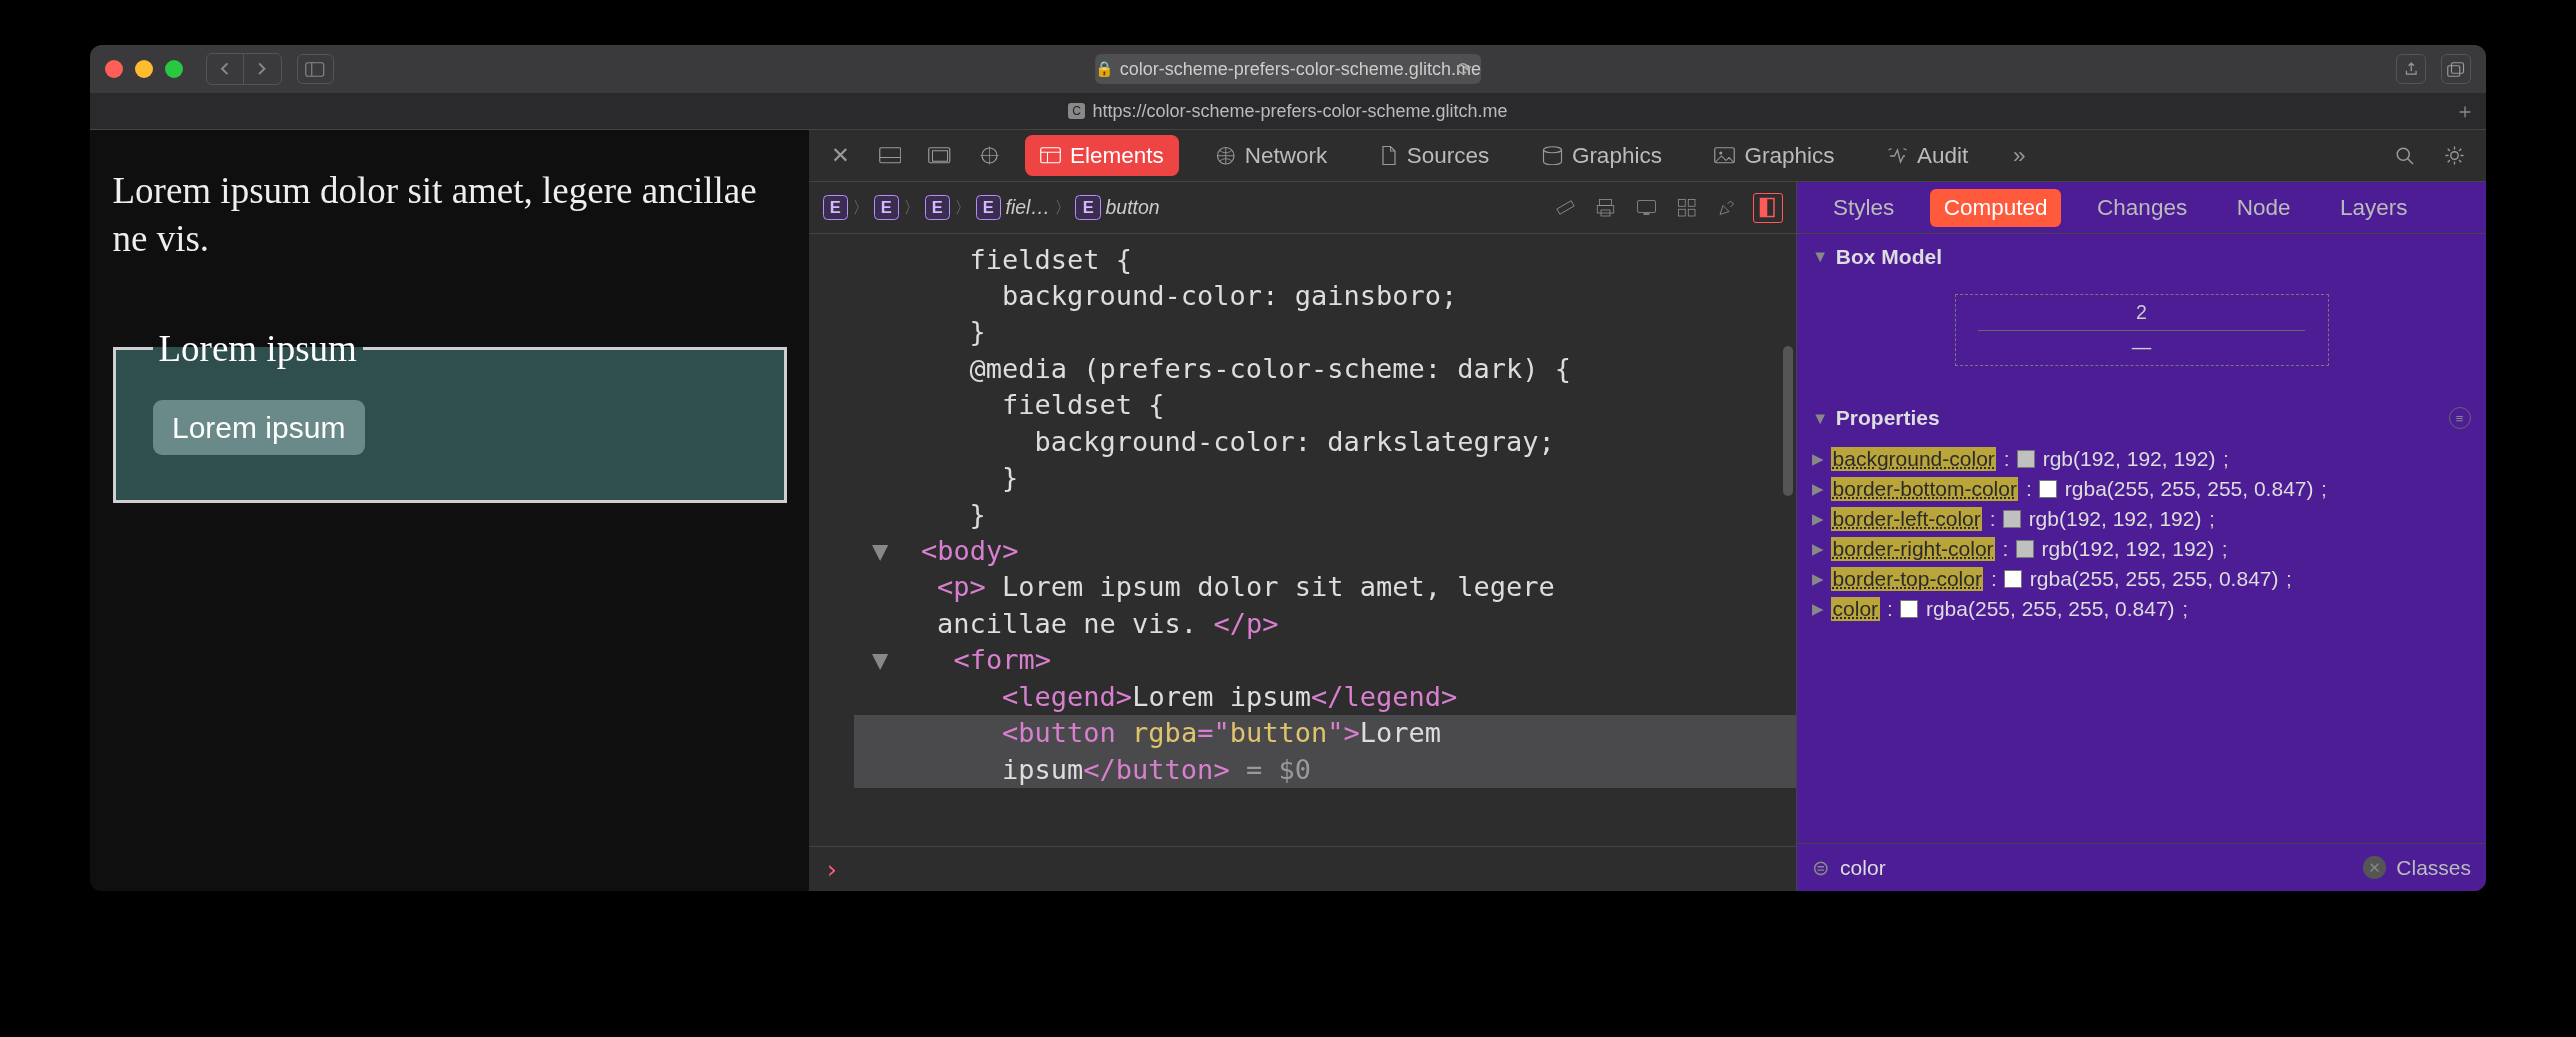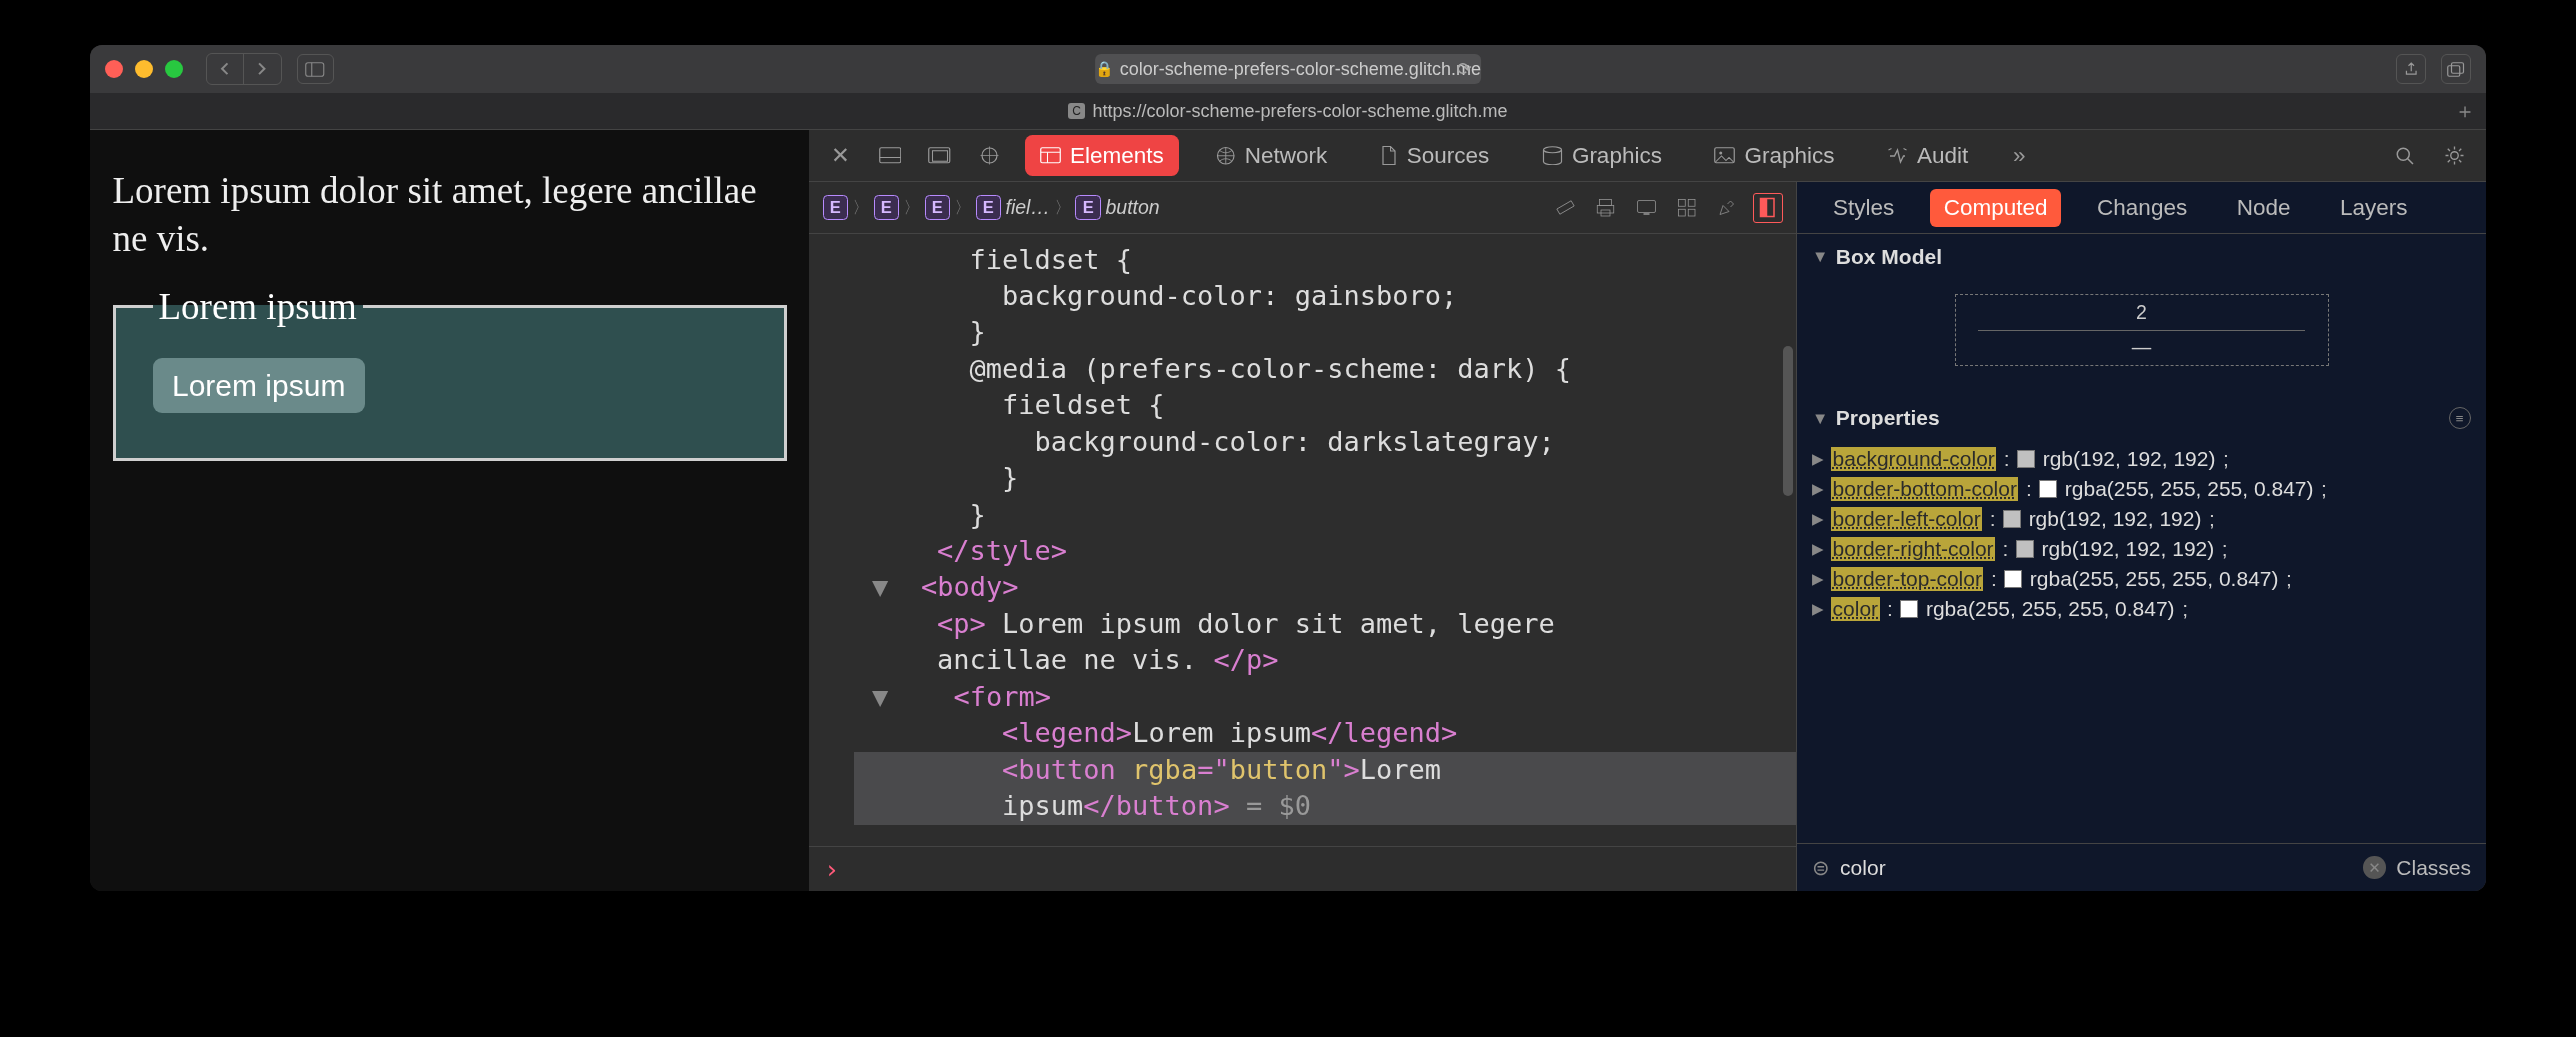--- a/index.html
+++ b/index.html
@@ -83,21 +83,21 @@
   display: flex;
   min-height: 0;
 }
 .page {
   width: 719px;
   background: #0f0f0f;
   color: #eee;
   padding: 37px 22.5px;
   font-family: Georgia, serif;
 }
-.page p { font-size: 37px; line-height: 1.3; margin-bottom: 22px; }
+.page p { font-size: 37px; line-height: 1.3; margin-bottom: 64px; }
 .page fieldset {
   border: 3px solid #cfcfcf;
   background: #2f4f4f;
   padding: 30px 37px 45px;
 }
 .page legend { font-size: 37px; color: #fff; padding: 0 6px; }
 .page button {
   font-size: 30px;
   padding: 10.5px 19.5px;
   background: #6a8a8a;
@@ -169,21 +169,21 @@
 .txt { color: #ddd; }
 .caret { color:#888; display:inline-block; width:16.5px; text-align:center;}
 .console-row { height:45px; border-top:0.7px solid #444; display:flex; align-items:center; padding:0 15px;}
 .console-row .prompt { color:#ff5a7a; font-size:25.5px; font-family:monospace;}
 .dollar { color:#999; }
 
 .side {
   width: 689px;
   display:flex;
   flex-direction:column;
-  background:#0f172a;
+  background:#4c1d95;
 }
 .side-tabs {
   height: 52px;
   display:flex;
   align-items:center;
   gap: 22.5px;
   padding: 0 22.5px;
   border-bottom:0.7px solid #444;
   color:#bbb;
   font-size: 22.5px;
@@ -456,21 +456,20 @@
           <div class="code">
             <div class="scrollbar"></div>
             <div class="line"><span>      fieldset {</span></div>
             <div class="line"><span>        background-color: gainsboro;</span></div>
             <div class="line"><span>      }</span></div>
             <div class="line"><span>      @media (prefers-color-scheme: dark) {</span></div>
             <div class="line"><span>        fieldset {</span></div>
             <div class="line"><span>          background-color: darkslategray;</span></div>
             <div class="line"><span>        }</span></div>
             <div class="line"><span>      }</span></div>
-            <div class="line"><span class="tag">    &lt;/</span><span class="tag">style</span><span class="tag">&gt;</span></div>
             <div class="line"><span class="caret">▼</span><span class="tag">  &lt;</span><span class="tag">body</span><span class="tag">&gt;</span></div>
             <div class="line"><span class="tag">    &lt;</span><span class="tag">p</span><span class="tag">&gt;</span><span class="txt"> Lorem ipsum dolor sit amet, legere</span></div>
             <div class="line"><span class="txt">    ancillae ne vis. </span><span class="tag">&lt;/</span><span class="tag">p</span><span class="tag">&gt;</span></div>
             <div class="line"><span class="caret">▼</span><span class="tag">    &lt;</span><span class="tag">form</span><span class="tag">&gt;</span></div>
             <div class="line"><span class="tag">        &lt;</span><span class="tag">legend</span><span class="tag">&gt;</span><span class="txt">Lorem ipsum</span><span class="tag">&lt;/</span><span class="tag">legend</span><span class="tag">&gt;</span></div>
             <div class="line sel"><span class="tag">        &lt;</span><span class="tag">button </span><span class="attr">rgba</span><span class="tag">="</span><span class="attr">button</span><span class="tag">"&gt;</span><span class="txt">Lorem</span></div>
             <div class="line sel"><span class="txt">        ipsum</span><span class="tag">&lt;/</span><span class="tag">button</span><span class="tag">&gt;</span><span class="dollar"> = $0</span></div>
           </div>
 
           <div class="console-row">

